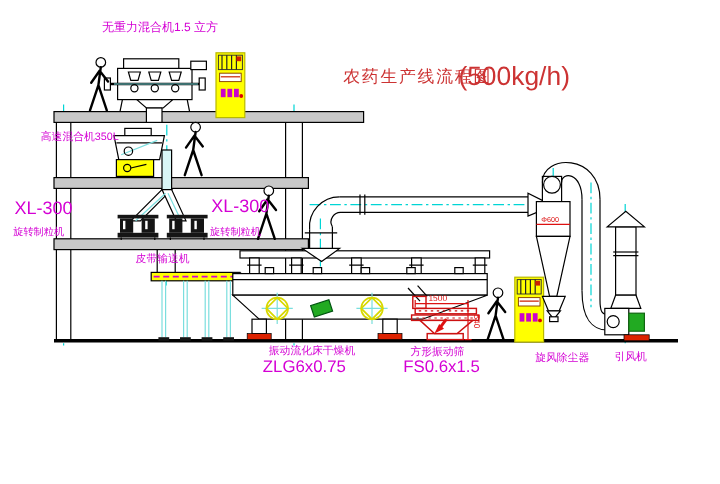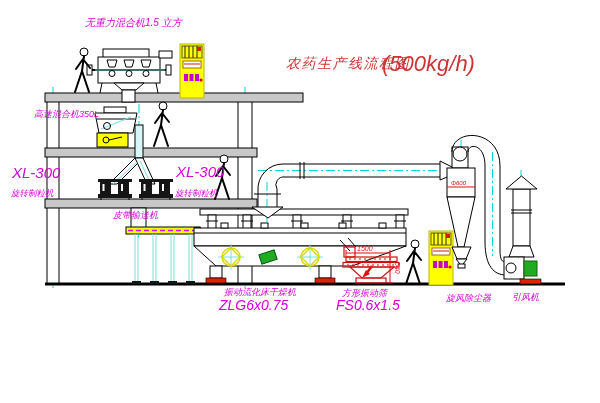--- a/index.html
+++ b/index.html
@@ -1,17 +1,17 @@
 <!DOCTYPE html>
 <html><head>
 <meta charset="utf-8">
 <style>
   html,body{margin:0;padding:0;background:#fff;}
   #stage{position:relative;width:600px;height:403px;background:#ffffff;overflow:hidden;
-         font-family:"Liberation Sans",sans-serif;font-style:italic;}
+         font-family:"Liberation Sans",sans-serif;}
   svg text{font-family:"Liberation Sans",sans-serif;}
   .ln{stroke:#000;fill:none;stroke-width:1;}
   .shp{stroke:#000;fill:#fff;stroke-width:1;}
   .blk{fill:#151515;stroke:none;}
   .cl{stroke:#00d5d5;fill:none;stroke-width:1;stroke-dasharray:9 3 2 3;}
   .cy{stroke:#7adede;fill:none;stroke-width:1;}
   .mg{fill:#d400d4;}
   .rd{fill:#cc3333;}
   .rln{stroke:#dd1111;fill:none;stroke-width:1;}
   .scr{stroke:#cc1111;fill:none;stroke-width:1.2;}

